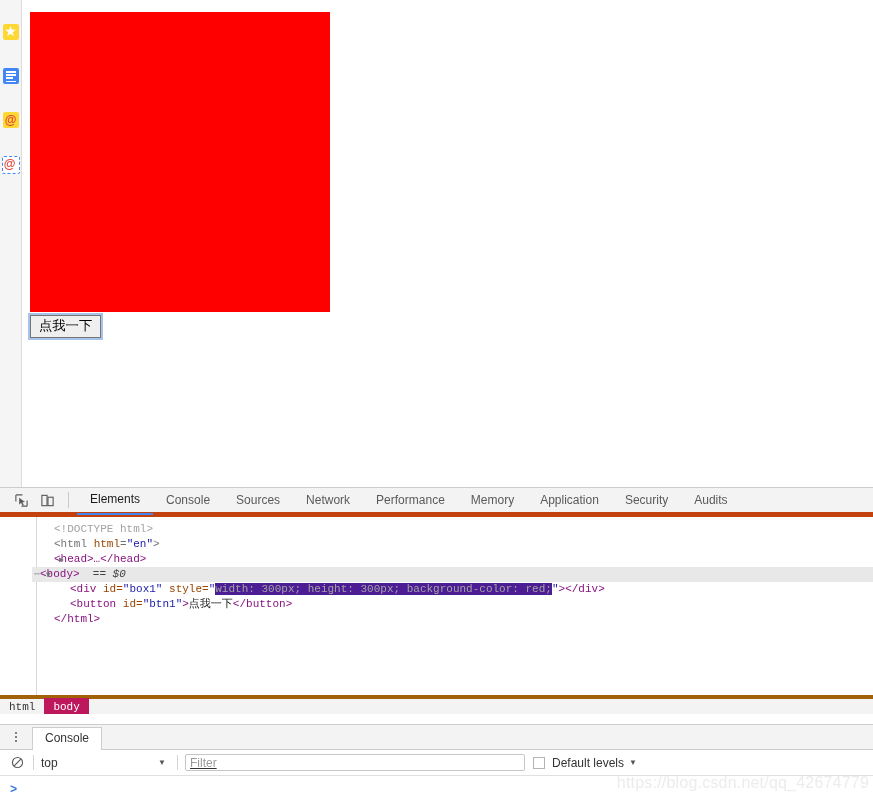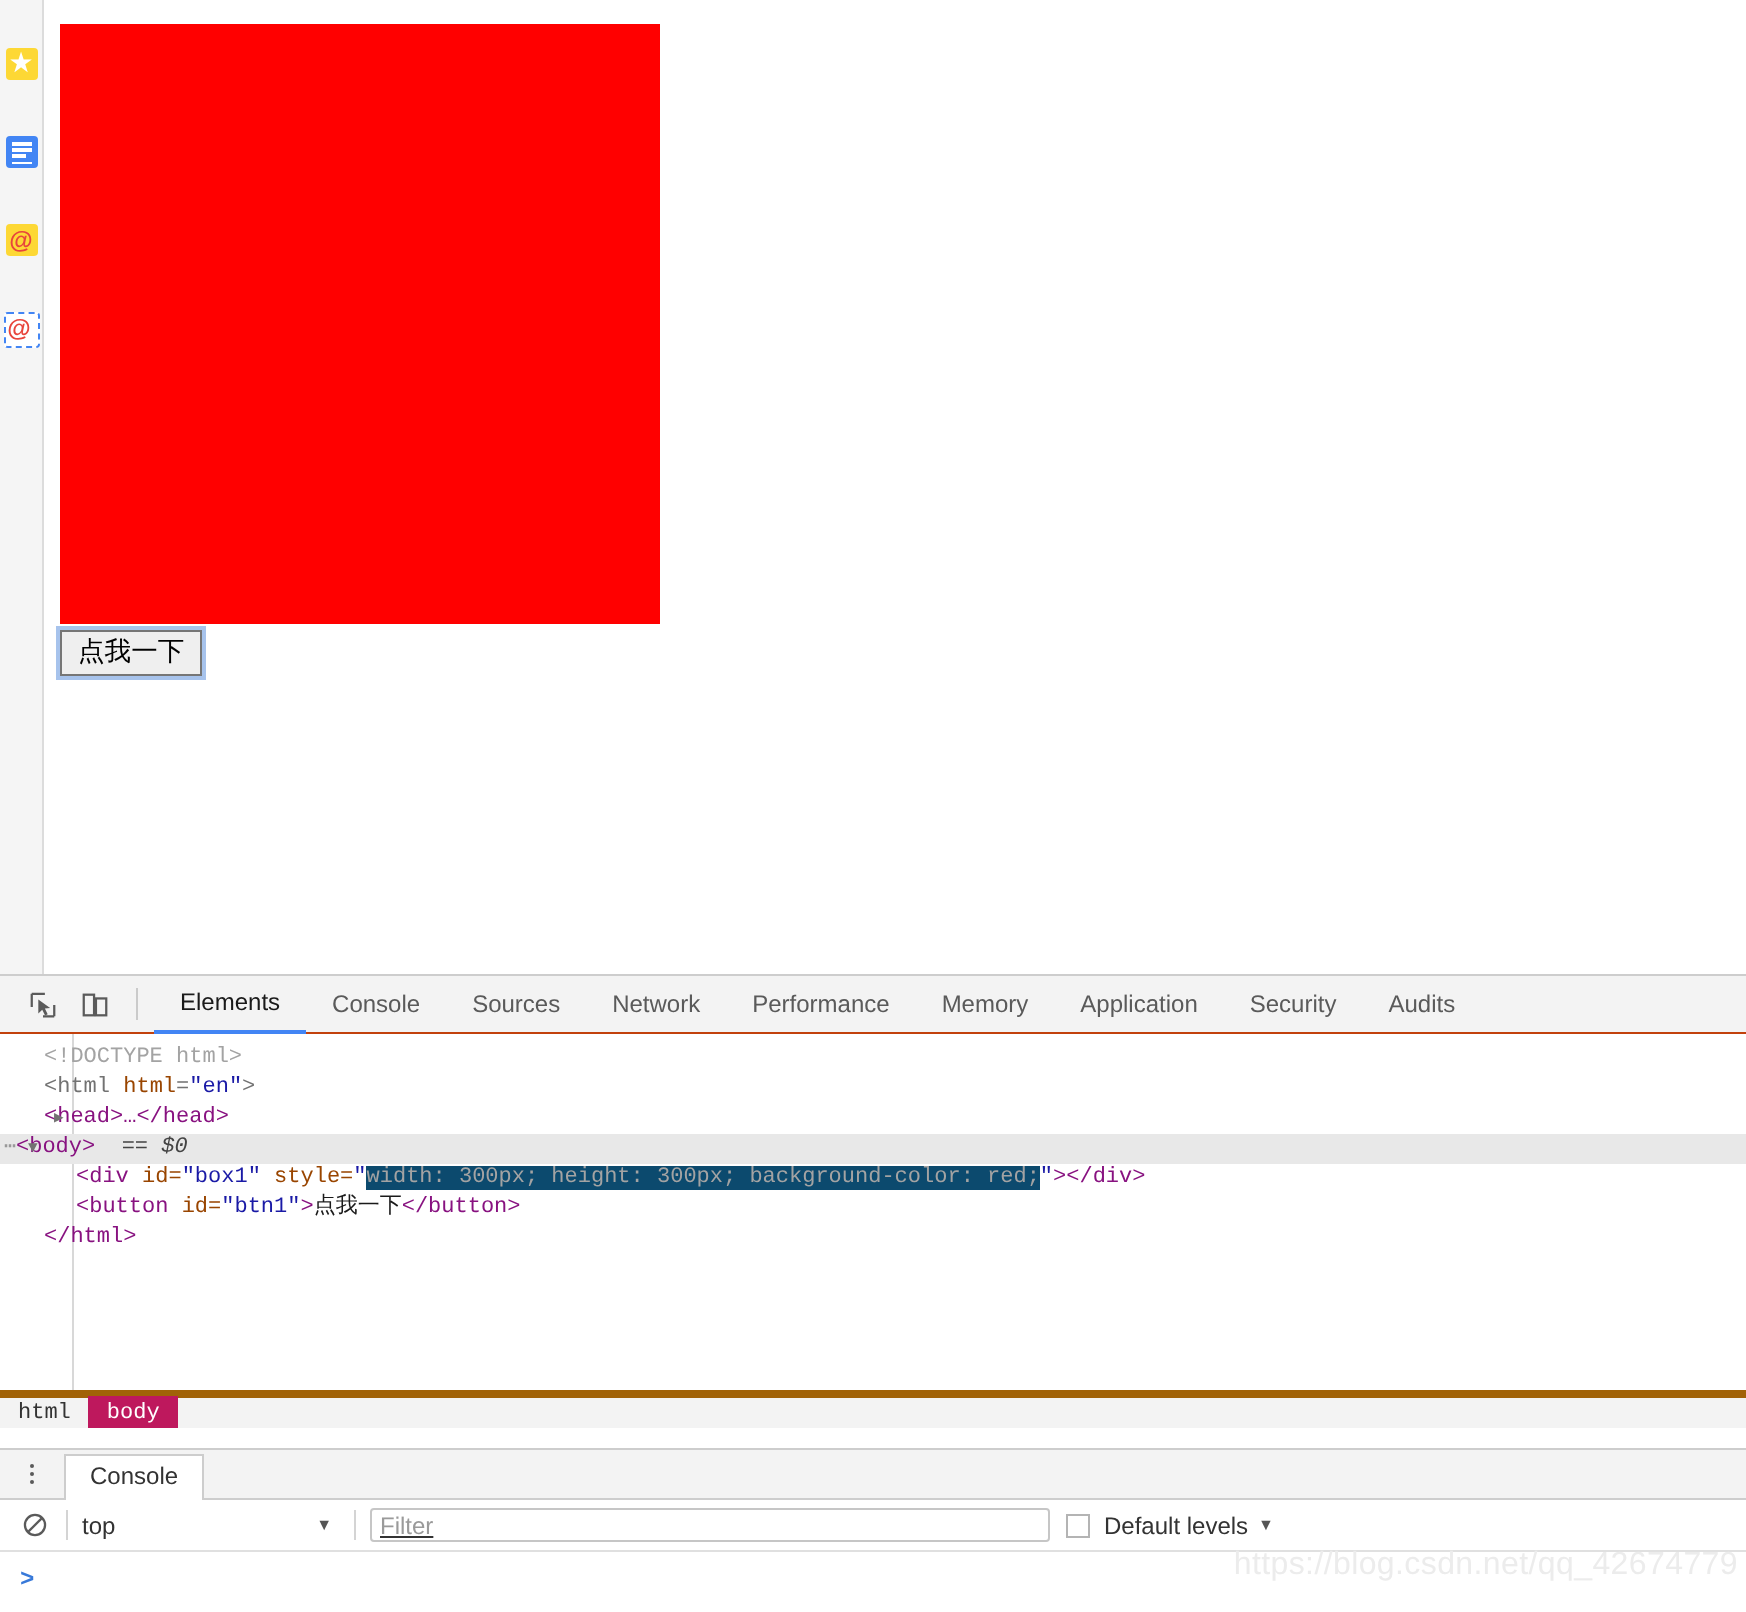--- a/index.html
+++ b/index.html
@@ -88,21 +88,21 @@
     left: 0; top: 487px;
     width: 873px; height: 319px;
     background: #ffffff;
     border-top: 1px solid #cdcdcd;
     box-sizing: border-box;
     font-family: "Liberation Sans", sans-serif;
   }
   #devtools-toolbar {
     position: relative;
     height: 29px;
-    border-bottom: 1px solid #c2410c;
+    border-bottom: 5px solid #c2410c;
     background: #f3f3f3;
     display: flex;
     align-items: center;
     padding-left: 8px;
     box-sizing: border-box;
   }
   .dt-icon-btn {
     width: 26px; height: 26px;
     display: flex; align-items: center; justify-content: center;
   }
@@ -135,20 +135,21 @@
     line-height: 15px;
     padding-top: 5px;
     box-sizing: border-box;
     overflow: hidden;
   }
   .code-line {
     position: relative;
     padding-left: 22px;
     white-space: pre;
     height: 15px;
+    margin-left: 32px;
   }
   .code-line.indent1 { padding-left: 38px; }
   .code-line.selected {
     background: #e8e8e8;
     padding-left: 0;
   }
   .code-line.selected .sel-inner { padding-left: 8px; display: inline-block; }
   .ellipsis-dots {
     position: absolute; left: 2px; top: 0;
     color: #999; font-size: 10px;
@@ -162,21 +163,21 @@
   .tri.closed { left: 27px; }
   .tri.open { left: 14px; }
   .tok-doctype { color: #a3a3a3; }
   .tok-tag     { color: #881280; }
   .tok-punct   { color: #727272; }
   .tok-attr    { color: #994500; }
   .tok-val     { color: #1a1aa6; }
   .tok-text    { color: #1a1a1a; }
   .tok-dollar  { color: #444; font-style: italic; }
   .style-hl {
-    background: #0c4a6e;
+    background: #4c1d95;
     color: #a3a3a3;
   }
   .guideline {
     position: absolute;
     left: 36px; top: 0; bottom: 0;
     width: 1px; background: #d8d8d8;
   }
   
   #breadcrumb {
     position: absolute;

